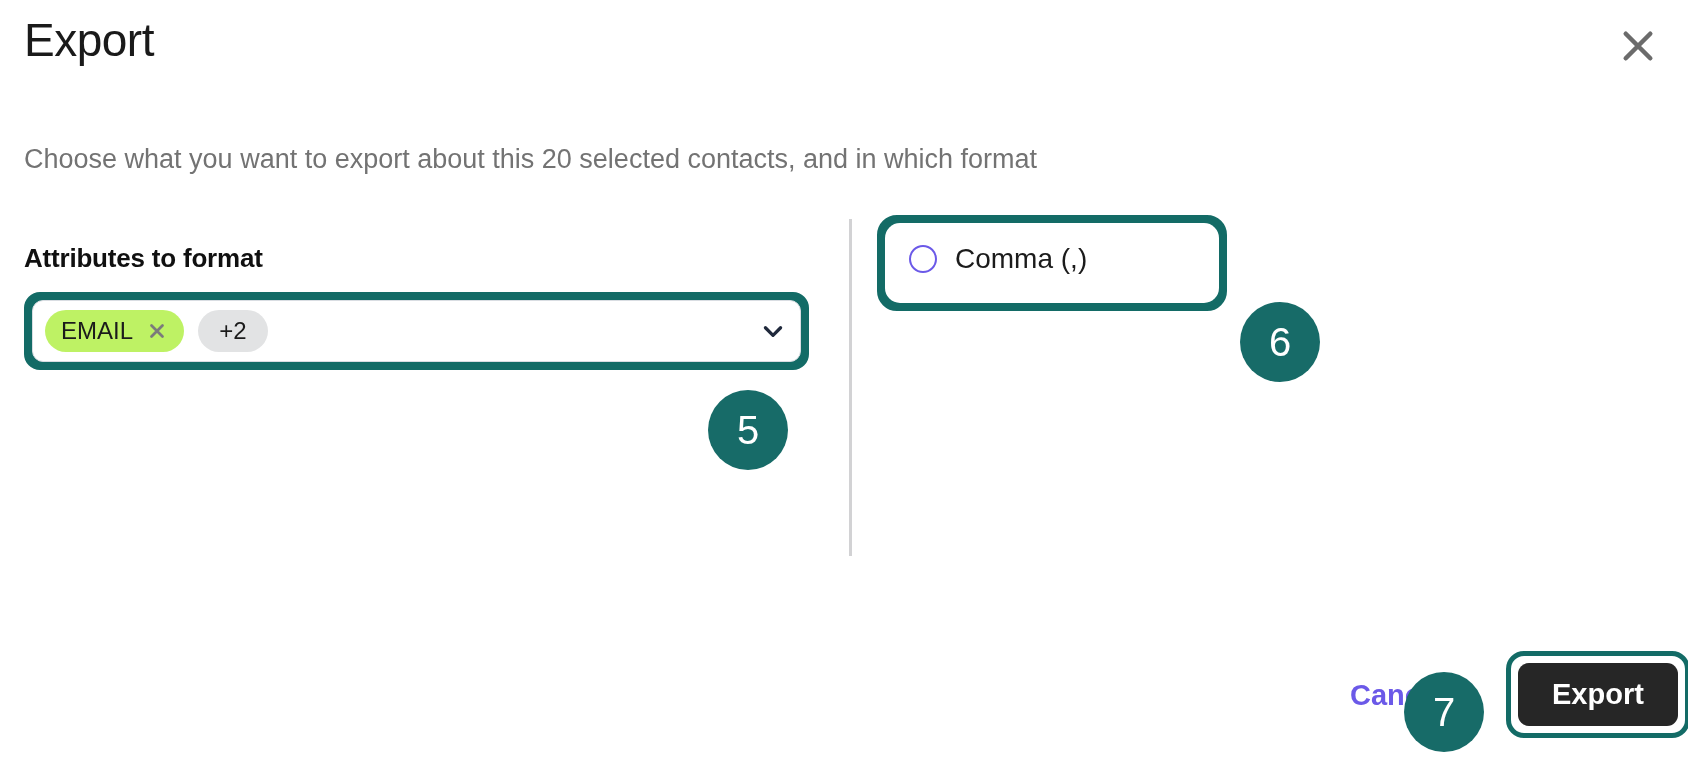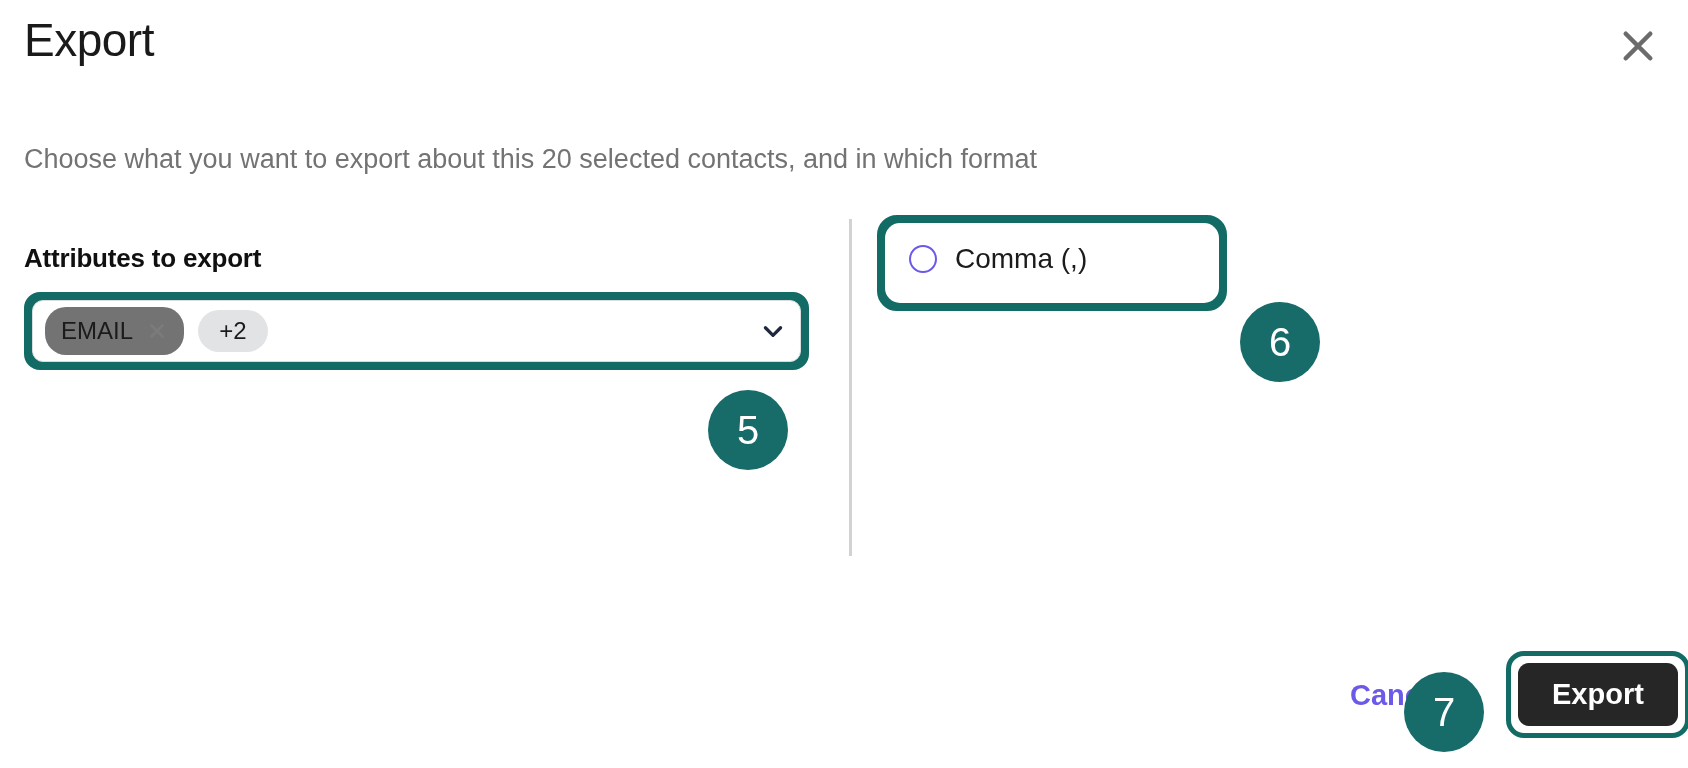--- a/index.html
+++ b/index.html
@@ -103,23 +103,23 @@
     display: flex;
     align-items: center;
     gap: 14px;
     flex: 1 1 auto;
     min-width: 0;
   }
   .chip {
     display: inline-flex;
     align-items: center;
     gap: 13px;
-    height: 48px;
+    height: 42px;
     padding: 0 16px;
-    background: #737373;
+    background: #bef264;
     border-radius: 21px;
     font-size: 24px;
     color: #1b1b1b;
     white-space: nowrap;
   }
   .chip-remove {
     display: inline-flex;
     align-items: center;
     justify-content: center;
     width: 22px;
@@ -289,21 +289,21 @@
     <span>
       <svg width="42" height="42" viewBox="0 0 24 24" aria-hidden="true">
         <path d="M5 5 L19 19 M19 5 L5 19" stroke="#6b6b6b" stroke-width="2.6" stroke-linecap="round"></path>
       </svg>
     </span>
   </button>
 
   <div class="dialog-subtitle">Choose what you want to export about this 20 selected contacts, and in which format</div>
 
   <div class="attrs-block">
-    <div class="section-label">Attributes to export</div>
+    <div class="section-label">Attributes to format</div>
 
     <div class="select-ring">
       <div class="multiselect">
         <div class="chips">
 
           <span class="chip">
             <span>EMAIL</span>
             <span class="chip-remove">
               <svg width="22" height="22" viewBox="0 0 24 24" aria-hidden="true">
                 <path d="M6 6 L18 18 M18 6 L6 18" stroke="#7b7b7b" stroke-width="3" stroke-linecap="round"></path>

